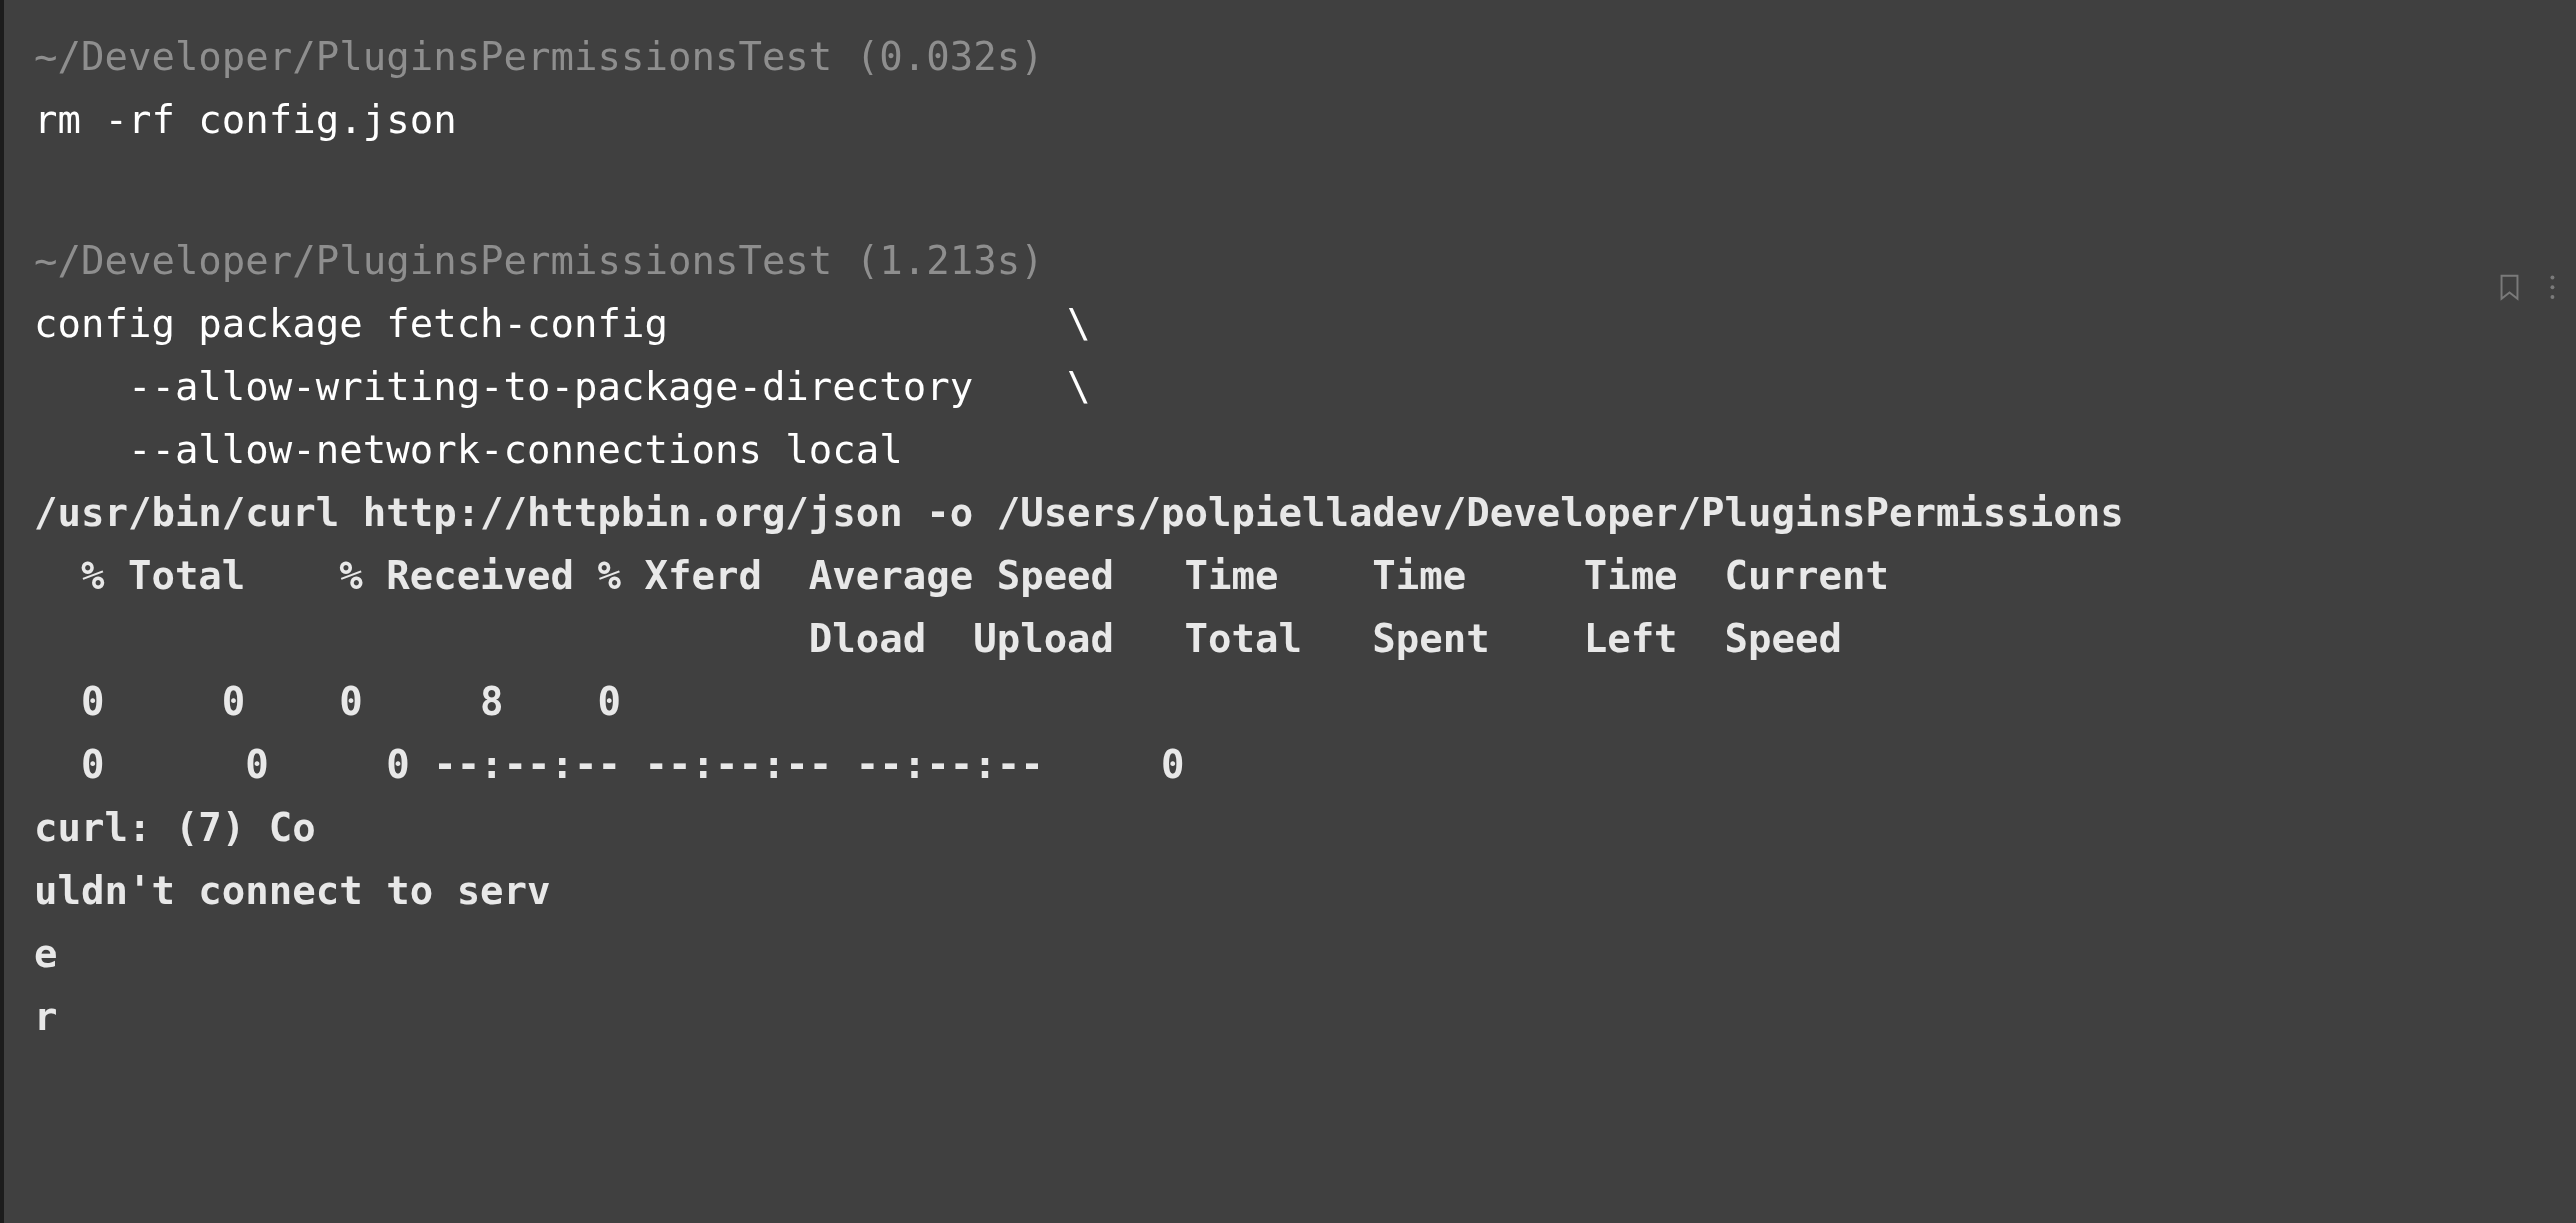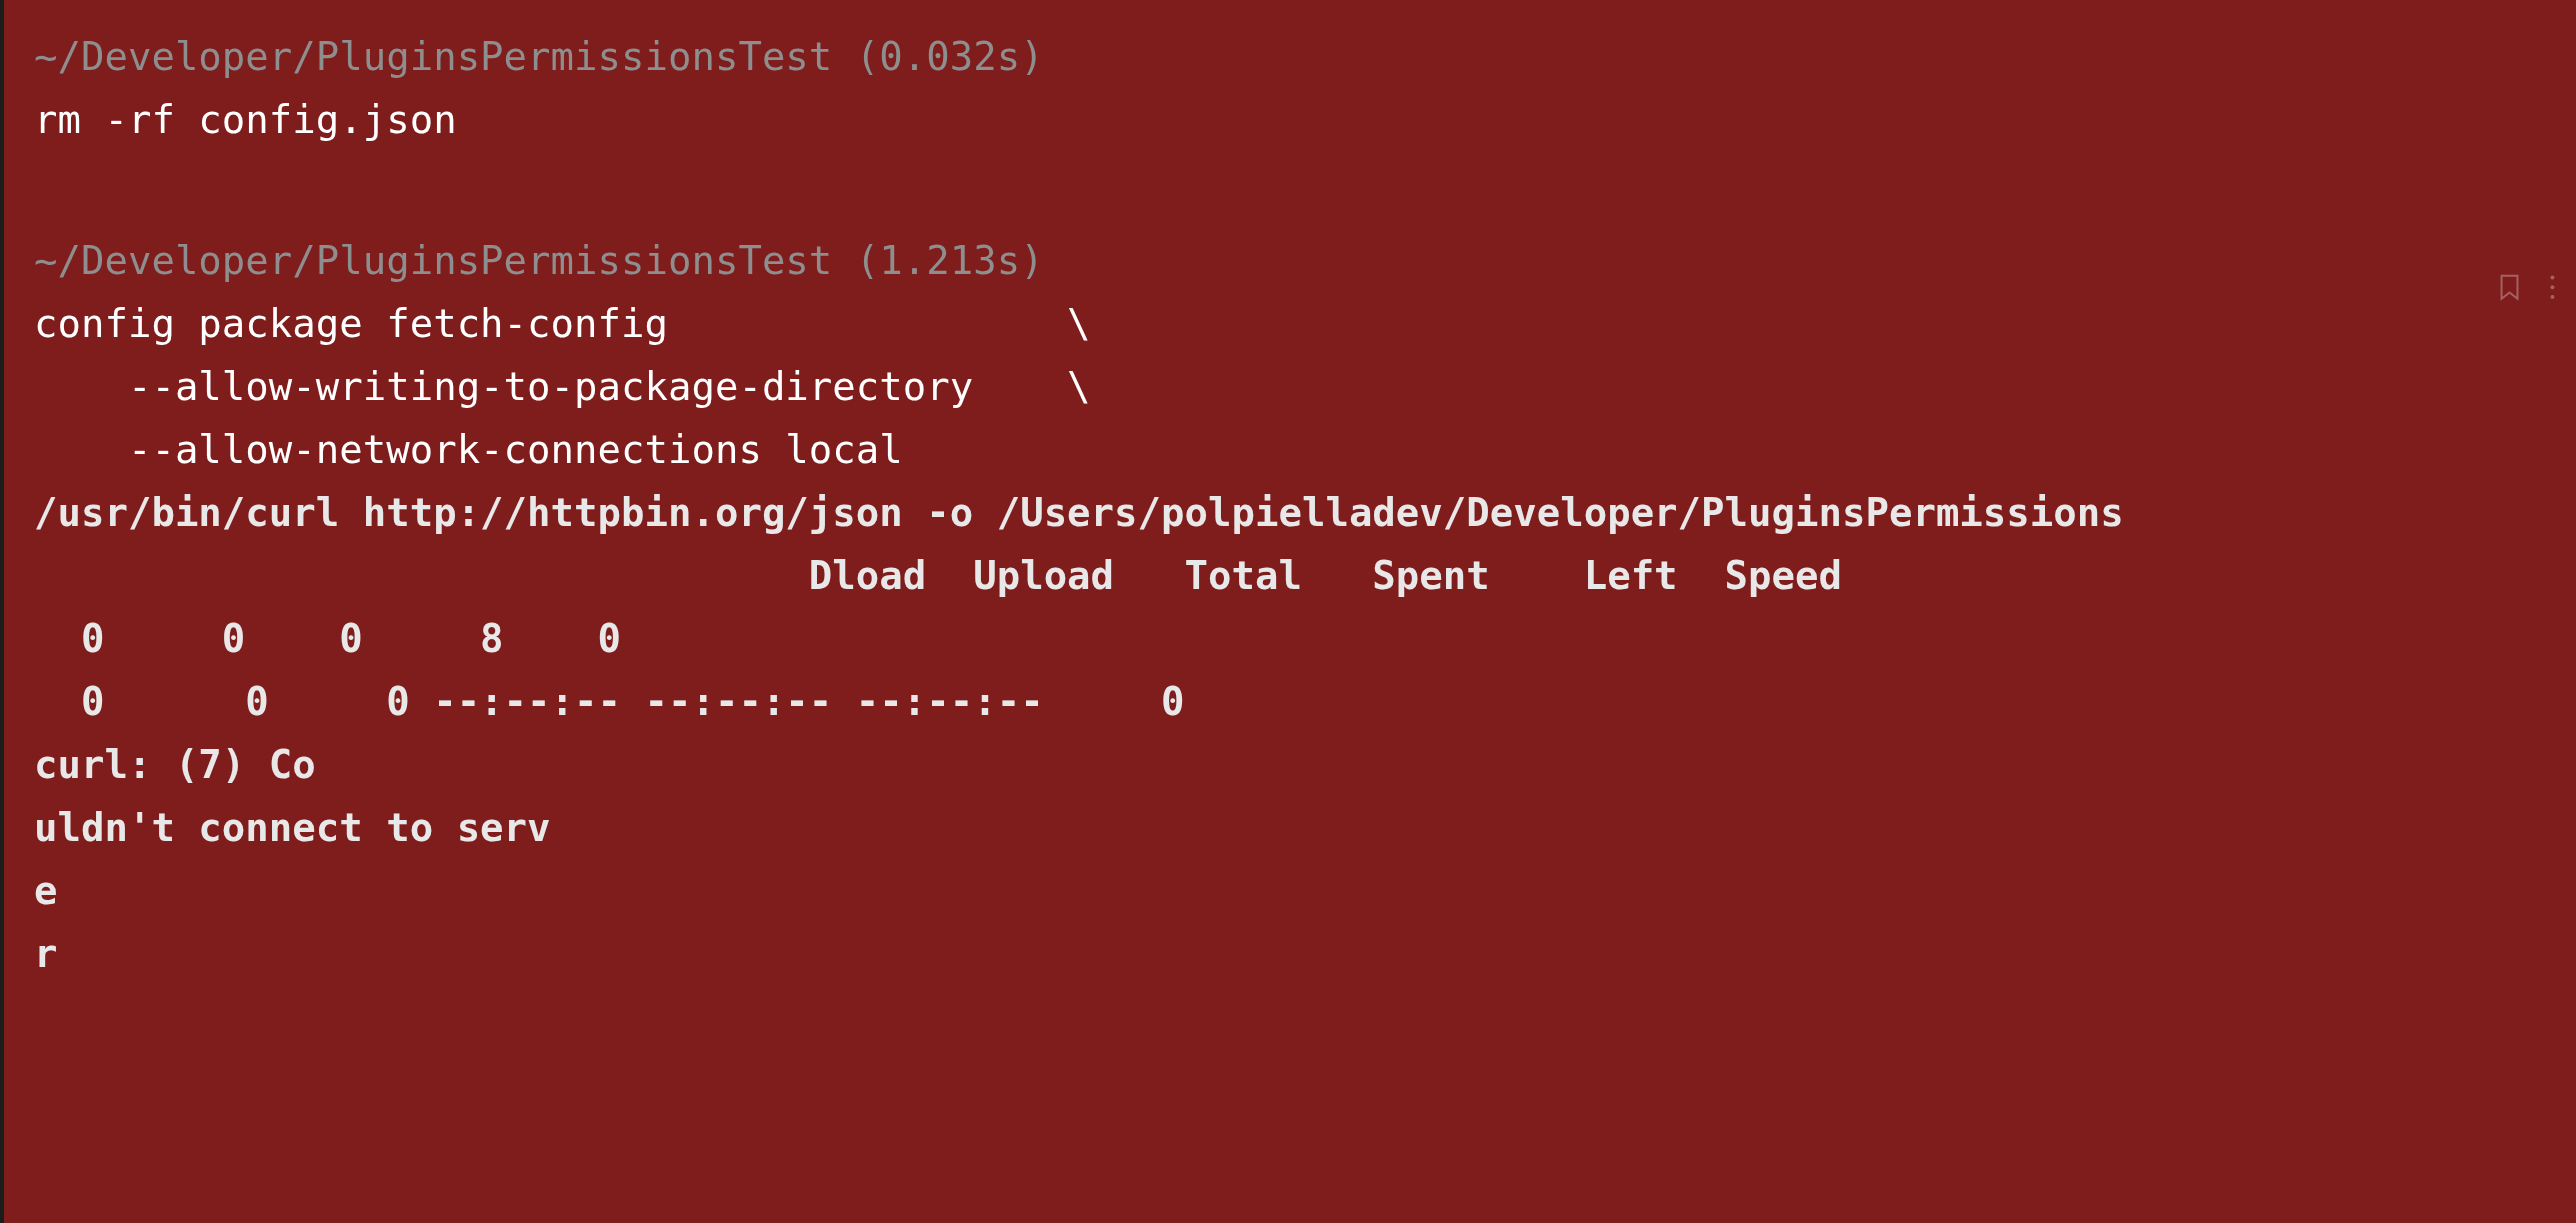--- a/index.html
+++ b/index.html
@@ -13,21 +13,21 @@
   }
   body {
     font-family: "DejaVu Sans Mono", monospace;
     color: #f2f2f2;
     -webkit-font-smoothing: antialiased;
   }
   #terminal {
     position: relative;
     width: 2576px;
     height: 1223px;
-    background: #7f1d1d;
+    background: #404040;
     box-sizing: border-box;
     padding: 8px;
   }
   .scrollbar-left {
     position: absolute;
     left: 0;
     top: 0;
     width: 4.4px;
     height: 1223px;
     background: #1c1c1c;
@@ -110,20 +110,21 @@
 
     <div class="spacer-md"></div>
 
     <div class="blockline">
       <div class="line prompt">~/Developer/PluginsPermissionsTest (1.213s)</div>
       <div class="line cmd">config package fetch-config                 \</div>
       <div class="line cmd">    --allow-writing-to-package-directory    \</div>
       <div class="line cmd">    --allow-network-connections local</div>
 
       <div class="line out">/usr/bin/curl http://httpbin.org/json -o /Users/polpielladev/Developer/PluginsPermissions</div>
+      <div class="line out">  % Total    % Received % Xferd  Average Speed   Time    Time     Time  Current</div>
       <div class="line out">                                 Dload  Upload   Total   Spent    Left  Speed</div>
       <div class="line out">  0     0    0     8    0</div>
       <div class="line out">  0      0     0 --:--:-- --:--:-- --:--:--     0</div>
       <div class="line out">curl: (7) Co</div>
       <div class="line out">uldn't connect to serv</div>
       <div class="line out">e</div>
       <div class="line out">r</div>
     </div>
 
   </div>

